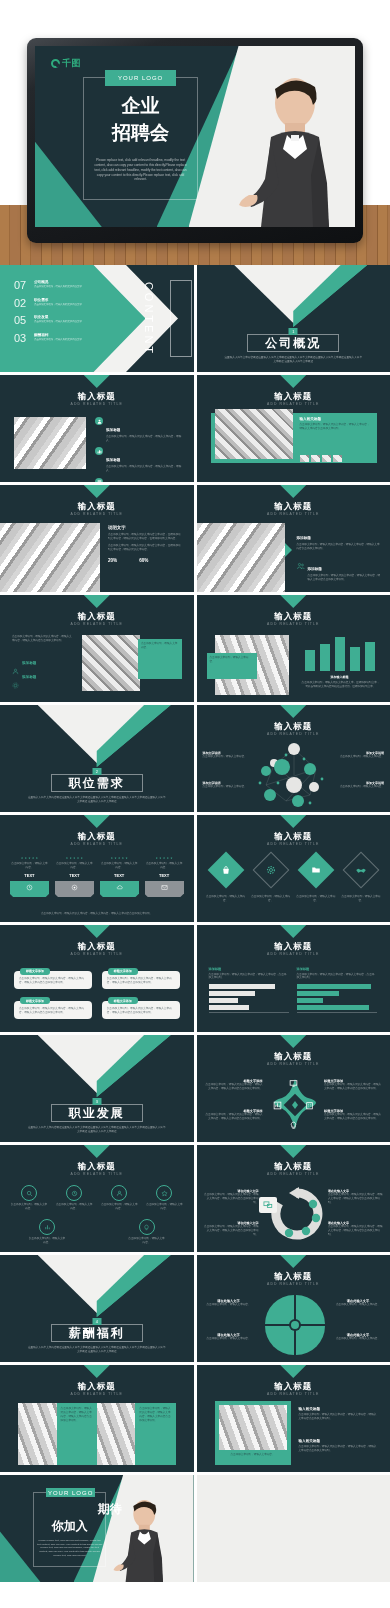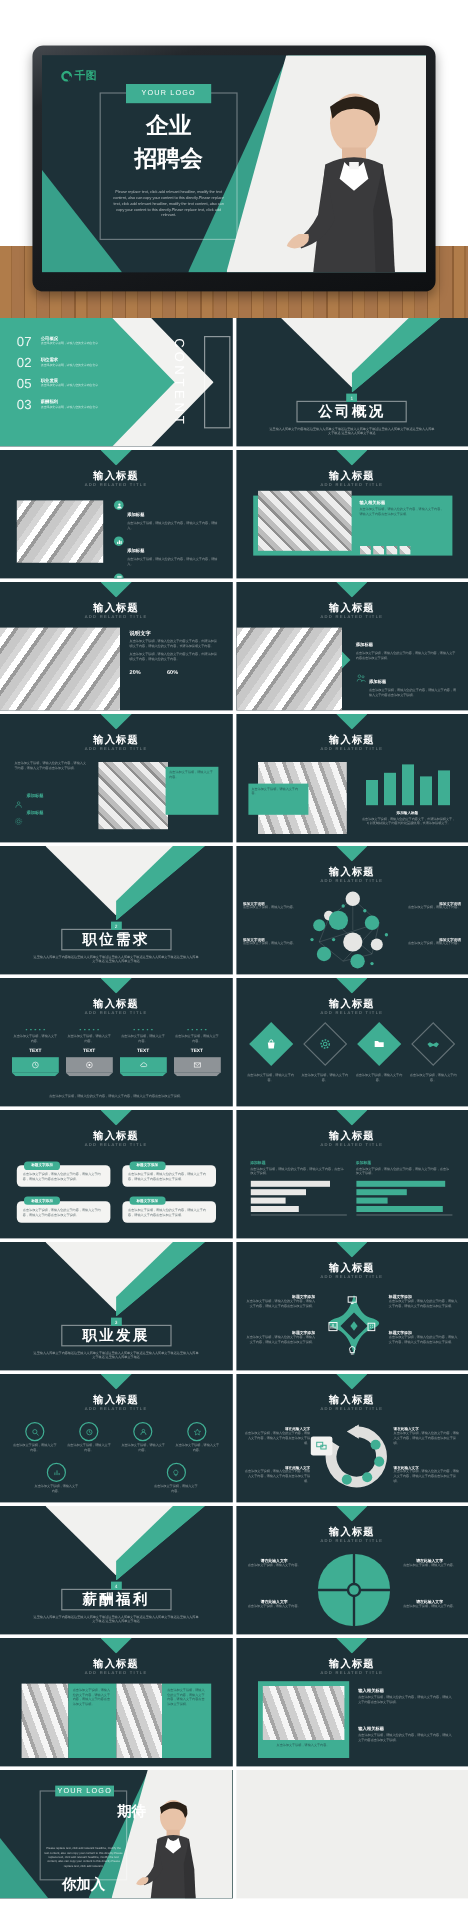--- a/index.html
+++ b/index.html
@@ -832,18 +832,18 @@
         <path d="M38 70 q24 -12 48 0 l10 90 h-68 z" fill="#3a3a3c"></path>
         <path d="M54 68 q8 10 16 0 l4 14 -12 10 -12 -10 z" fill="#ffffff"></path>
         <path d="M38 72 l-6 40 q-8 16 -18 20 l4 8 q20 -6 28 -24 z" fill="#3a3a3c"></path>
         <path d="M16 128 q-8 4 -10 10 q6 4 14 0 q6 -4 4 -10 z" fill="#e8c3a8"></path>
         <path d="M86 72 l8 44 2 44 h-16 l-2 -52 z" fill="#323234"></path>
       </svg>
     </div>
     <div class="t-frame" style="left:17%;top:16%;width:38%;height:70%;"></div>
     <div class="t-logo-tag" style="left:24%;top:12%;width:25%;height:9%;">YOUR LOGO</div>
     <div class="t-bigtitle" style="left:17%;top:26%;width:38%;font-size:12px;margin-left:40px;">期待</div>
-    <div class="t-bigtitle" style="left:17%;top:42%;width:38%;font-size:12px;margin-top:44px;">你加入</div>
+    <div class="t-bigtitle" style="left:17%;top:42%;width:38%;font-size:12px;">你加入</div>
     <div class="t-lorem" style="left:19%;top:60%;width:34%;font-size:2.4px;">Please replace text, click add relevant headline, modify the text content, also can copy your content to this directly.Please replace text, click add relevant headline, modify the text content, also can copy your content to this directly.Please replace text, click add relevant.</div>
   </div>
   <div class="cell" style="background:#efefed;"></div>
 
 </div>
 
 </body></html>

